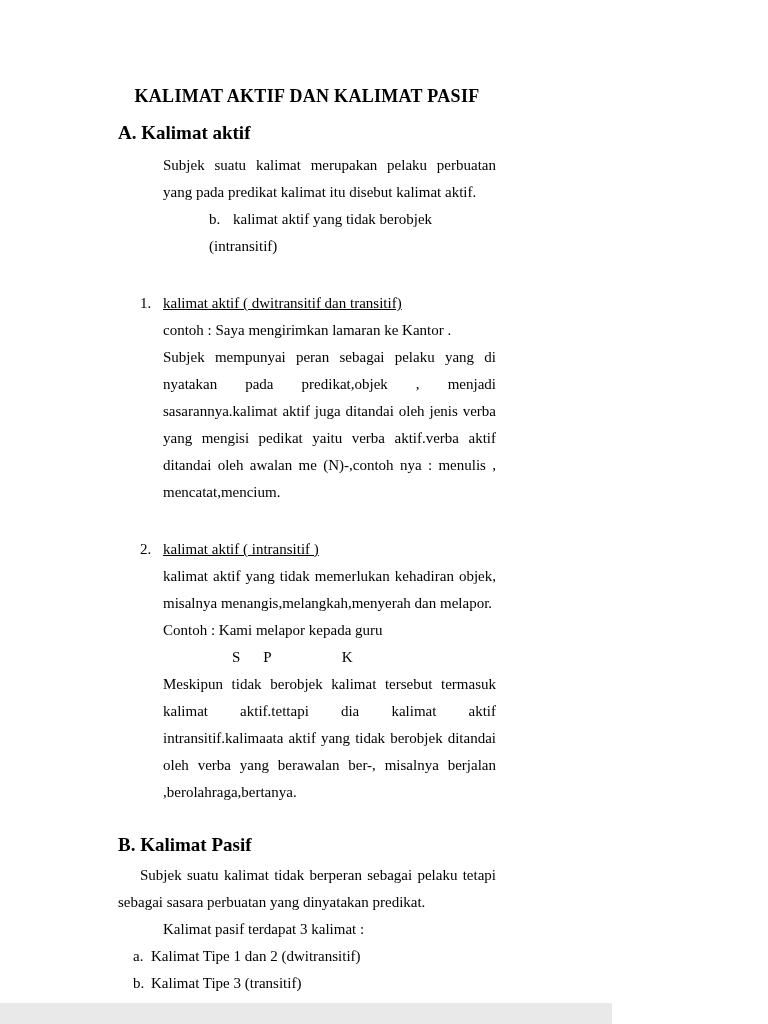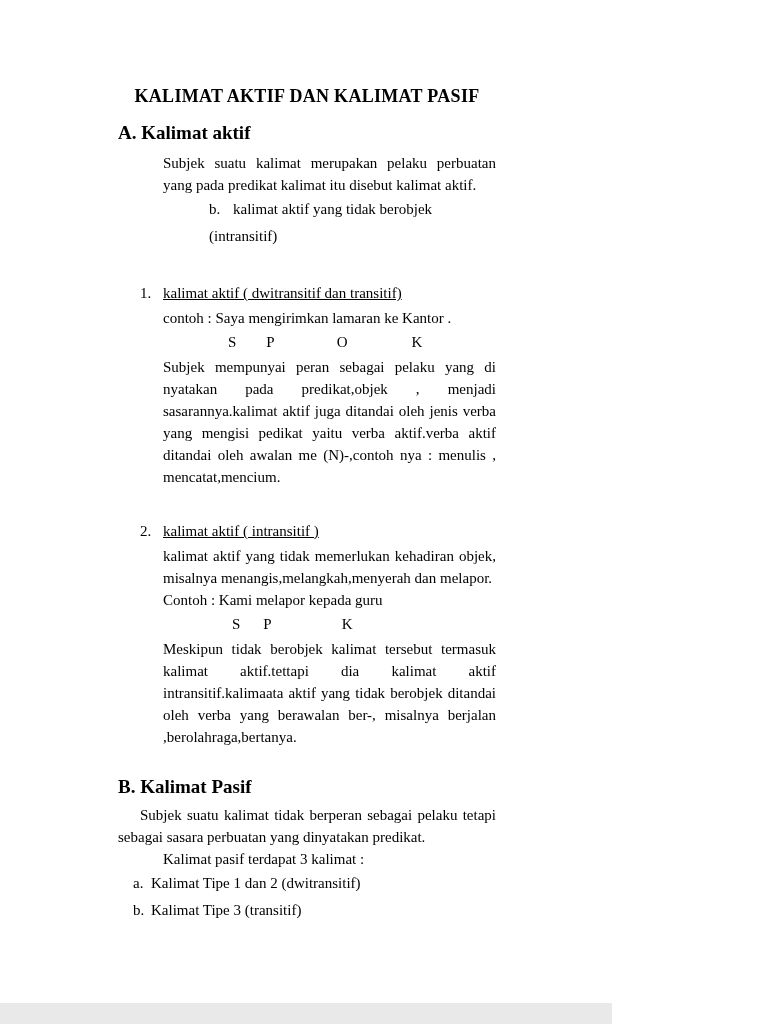--- a/index.html
+++ b/index.html
@@ -29,21 +29,21 @@
 
   .section-heading {
     font-weight: bold;
     font-size: 19px;
     line-height: 26px;
     margin-bottom: 6px;
   }
 
   .body-block { margin-left: 45px; }
 
-  .para { line-height: 22px; }
+  .para { line-height: 27px; }
   .justify { text-align: justify; }
 
   .alpha-list { margin-left: 46px; }
   .alpha-item { line-height: 27px; }
   .alpha-marker { display: inline-block; width: 24px; }
 
   .num-item { position: relative; margin-top: 30px; }
   .num-marker { position: absolute; left: -23px; top: 0; line-height: 27px; }
   .num-heading { text-decoration: underline; line-height: 27px; }
 
@@ -88,23 +88,20 @@
     <div class="alpha-list">
       <div class="alpha-item">
         <span class="alpha-marker">b.</span><span>kalimat aktif yang tidak berobjek (intransitif)</span>
       </div>
     </div>
 
     <div class="num-item">
       <span class="num-marker">1.</span>
       <div class="num-heading">kalimat aktif ( dwitransitif dan transitif)</div>
       <p class="para">contoh : Saya mengirimkan lamaran ke Kantor .</p>
-      <div class="spok-row spok-1">
-        <span>S</span><span>P</span><span>O</span><span>K</span>
-      </div>
       <p class="para justify">Subjek mempunyai peran sebagai pelaku yang di nyatakan pada predikat,objek , menjadi sasarannya.kalimat aktif juga ditandai oleh jenis verba yang mengisi pedikat yaitu verba aktif.verba aktif ditandai oleh awalan me (N)-,contoh nya : menulis , mencatat,mencium.</p>
     </div>
 
     <div class="num-item">
       <span class="num-marker">2.</span>
       <div class="num-heading">kalimat aktif ( intransitif )</div>
       <p class="para justify">kalimat aktif yang tidak memerlukan kehadiran objek, misalnya menangis,melangkah,menyerah dan melapor.</p>
       <p class="para">Contoh : Kami melapor kepada guru</p>
       <div class="spok-row spok-2">
         <span>S</span><span>P</span><span>K</span>

